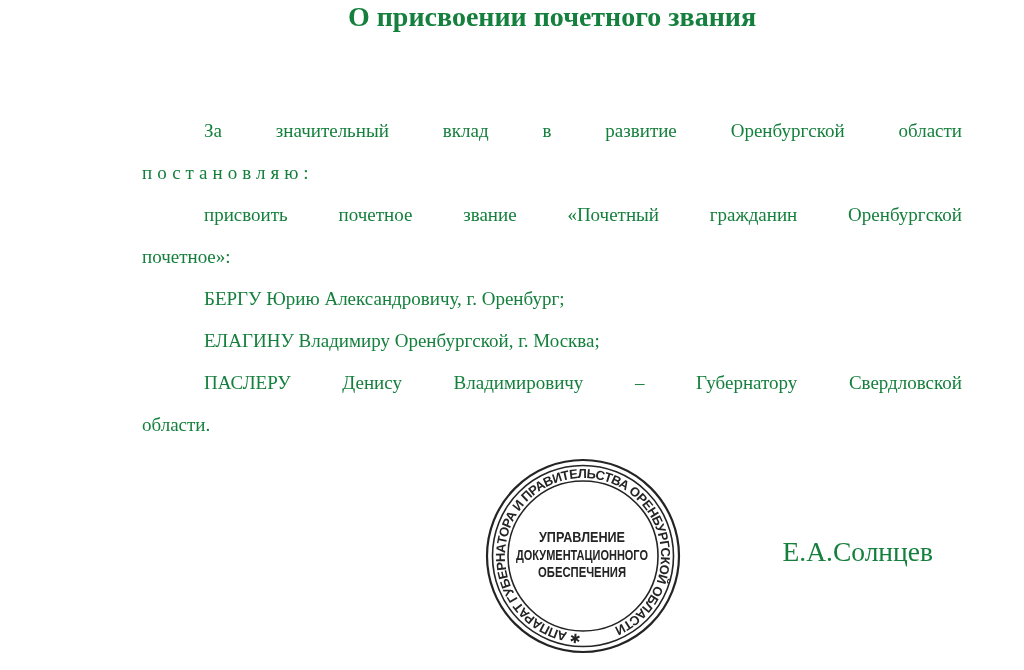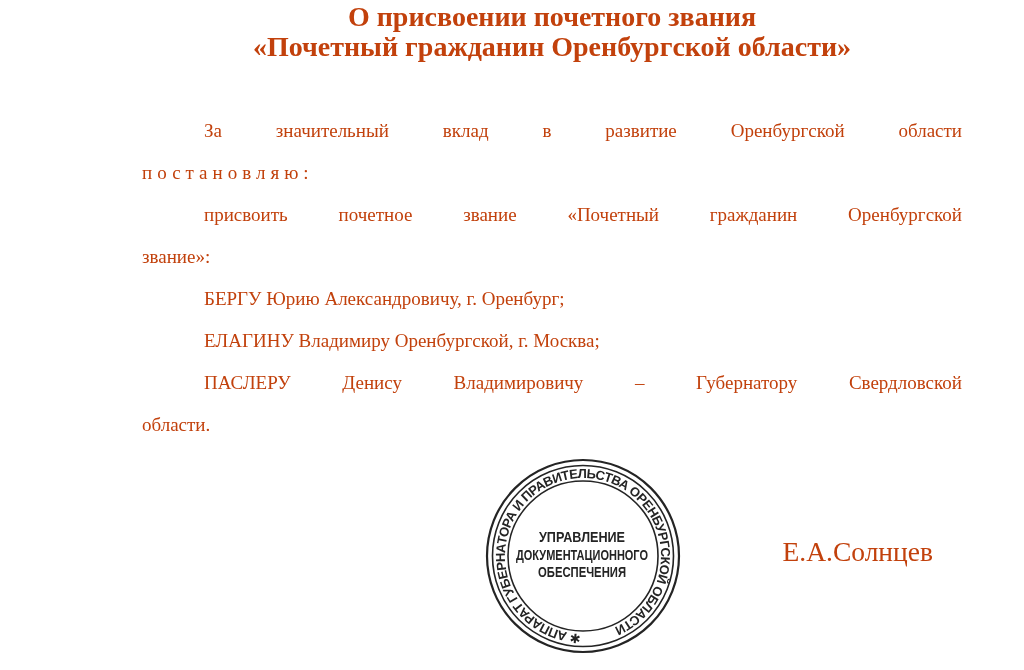--- a/index.html
+++ b/index.html
@@ -8,21 +8,21 @@
     width: 1024px;
     height: 670px;
     background: #ffffff;
     overflow: hidden;
   }
   .page {
     position: relative;
     width: 1024px;
     height: 670px;
     background: #ffffff;
-    color: #c2410c;
+    color: #15803d;
     font-family: "Liberation Serif", "DejaVu Serif", serif;
   }
   .doc-title {
     position: absolute;
     top: 2px;
     left: 142px;
     width: 820px;
     text-align: center;
     font-size: 28px;
     font-weight: 700;
@@ -79,31 +79,30 @@
     font-weight: 700;
   }
 </style>
 </head>
 <body>
 
 <div class="page">
 
   <header class="doc-title">
     <div>О присвоении почетного звания</div>
-    <div>«Почетный гражданин Оренбургской области»</div>
   </header>
 
   <main class="doc-body">
     <p class="para jall">
       <span>За значительный вклад в развитие Оренбургской области</span><br>
       <span class="sparse">постановляю:</span>
     </p>
     <p class="para jall">
       <span>присвоить почетное звание «Почетный гражданин Оренбургской</span><br>
-      <span>звание»:</span>
+      <span>почетное»:</span>
     </p>
     <p class="para">
       <span>БЕРГУ Юрию Александровичу, г. Оренбург;</span>
     </p>
     <p class="para">
       <span>ЕЛАГИНУ Владимиру Оренбургской, г. Москва;</span>
     </p>
     <p class="para jall">
       <span>ПАСЛЕРУ Денису Владимировичу – Губернатору Свердловской</span><br>
       <span>области.</span>

